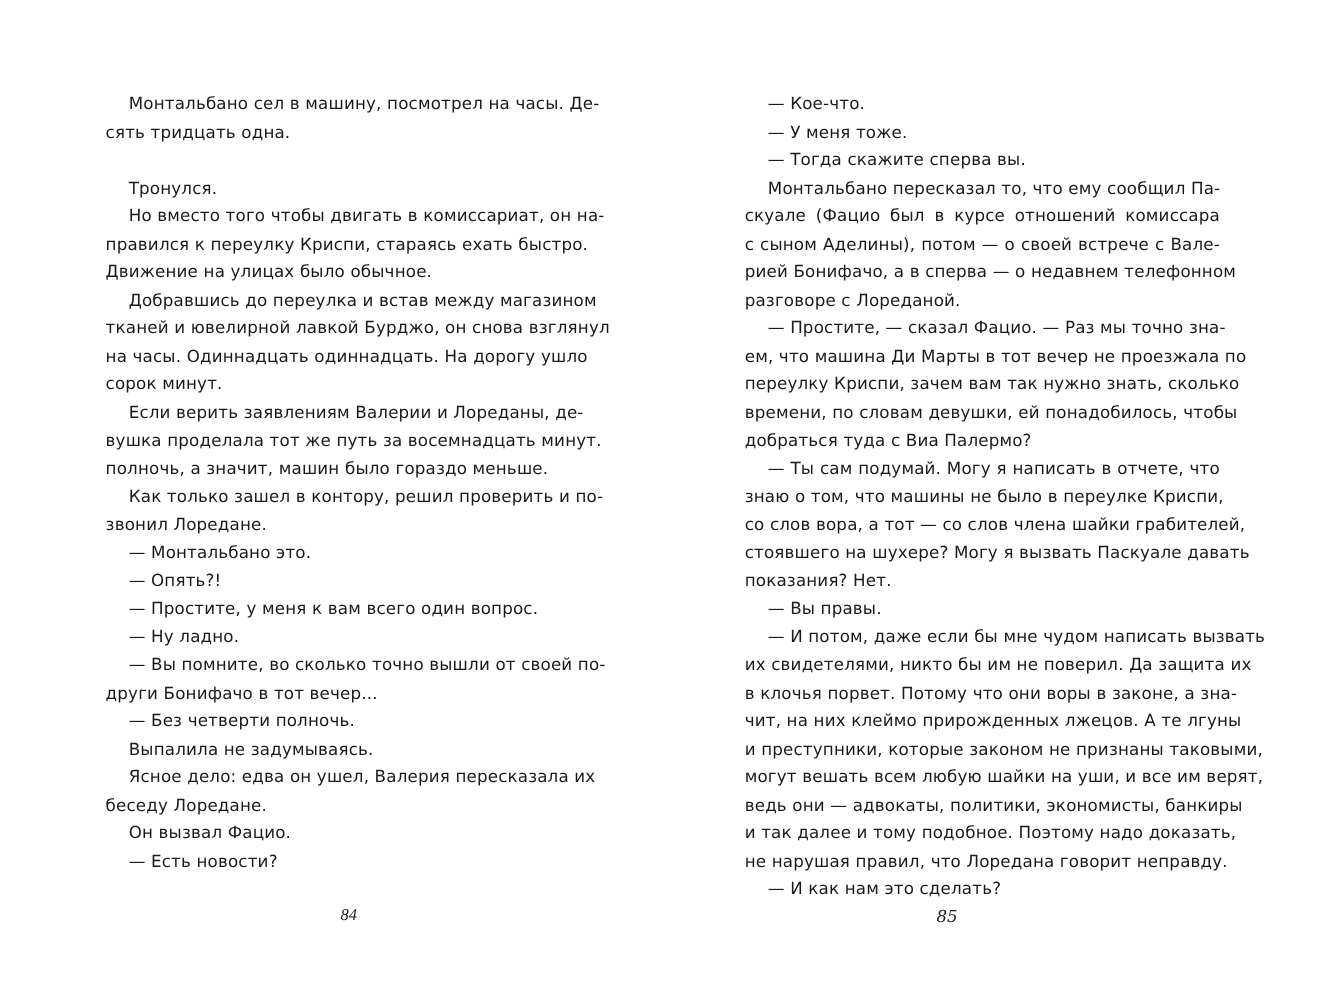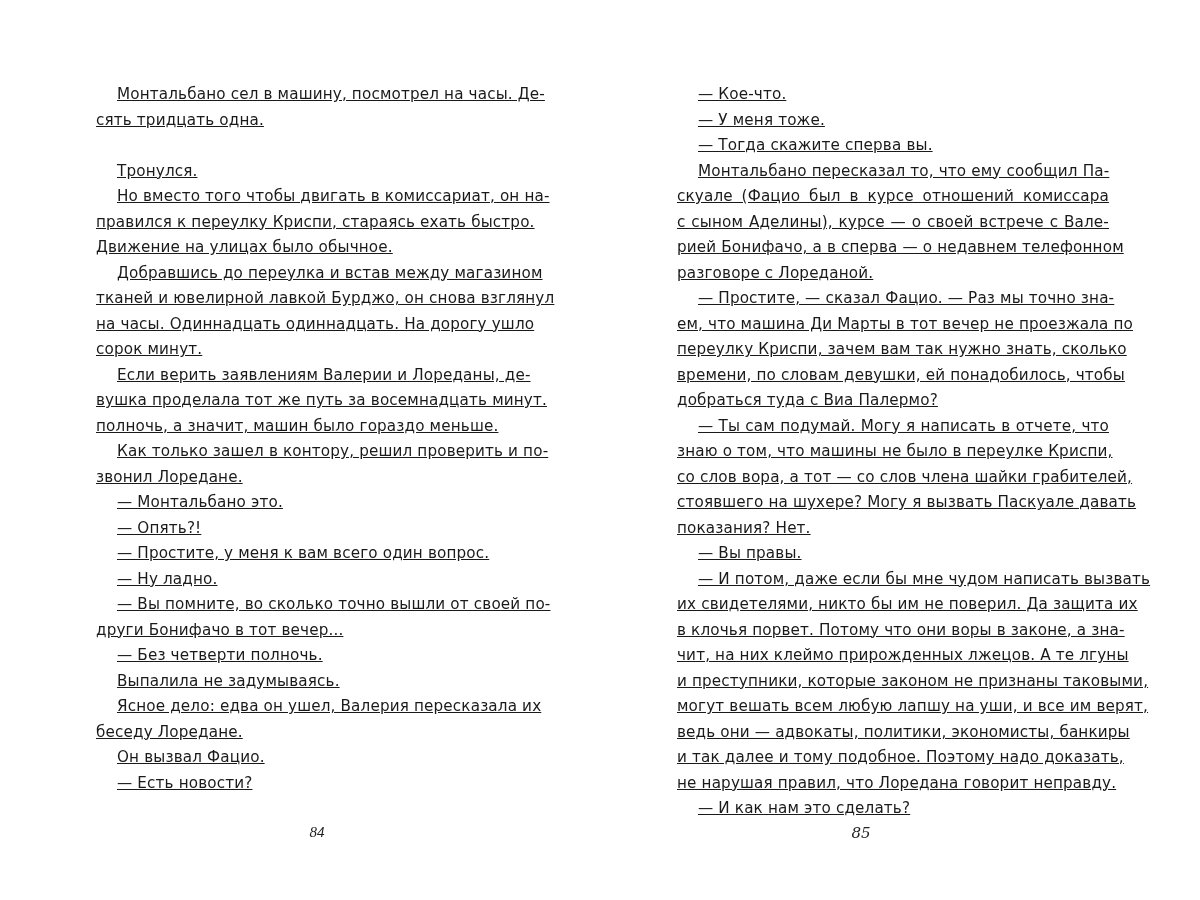--- a/index.html
+++ b/index.html
@@ -19,21 +19,20 @@
       position: absolute;
       top: 0;
       height: 900px;
     }
     .page-left { left: 0; width: 600px; }
     .page-right { left: 600px; width: 600px; }
     .text-block {
       position: absolute;
       font-size: 15.2px;
       letter-spacing: 0.15px;
-      text-decoration: underline;
     }
     .page-left .text-block { left: 96px; width: 430px; top: 82px; }
     .page-right .text-block { left: 677px; width: 432px; top: 82px; left: 77px; }
     .line {
       height: 25.5px;
       line-height: 25.5px;
       white-space: nowrap;
       text-align: justify;
       text-align-last: justify;
       display: block;
@@ -91,39 +90,39 @@
   <div class="page-number">84</div>
 </div>
 
 <div class="page page-right">
   <div class="text-block">
       <span class="line indent last">— Кое-что.</span>
       <span class="line indent last">— У меня тоже.</span>
       <span class="line indent last">— Тогда скажите сперва вы.</span>
       <span class="line indent">Монтальбано пересказал то, что ему сообщил Па-</span>
       <span class="line">скуале (Фацио был в курсе отношений комиссара</span>
-      <span class="line">с сыном Аделины), курсе — о своей встрече с Вале-</span>
+      <span class="line">с сыном Аделины), потом — о своей встрече с Вале-</span>
       <span class="line">рией Бонифачо, а в сперва — о недавнем телефонном</span>
       <span class="line last">разговоре с Лореданой.</span>
       <span class="line indent">— Простите, — сказал Фацио. — Раз мы точно зна-</span>
       <span class="line">ем, что машина Ди Марты в тот вечер не проезжала по</span>
       <span class="line">переулку Криспи, зачем вам так нужно знать, сколько</span>
       <span class="line">времени, по словам девушки, ей понадобилось, чтобы</span>
       <span class="line last">добраться туда с Виа Палермо?</span>
       <span class="line indent">— Ты сам подумай. Могу я написать в отчете, что</span>
       <span class="line">знаю о том, что машины не было в переулке Криспи,</span>
       <span class="line">со слов вора, а тот — со слов члена шайки грабителей,</span>
       <span class="line">стоявшего на шухере? Могу я вызвать Паскуале давать</span>
       <span class="line last">показания? Нет.</span>
       <span class="line indent last">— Вы правы.</span>
       <span class="line indent">— И потом, даже если бы мне чудом написать вызвать</span>
       <span class="line">их свидетелями, никто бы им не поверил. Да защита их</span>
       <span class="line">в клочья порвет. Потому что они воры в законе, а зна-</span>
       <span class="line">чит, на них клеймо прирожденных лжецов. А те лгуны</span>
       <span class="line">и преступники, которые законом не признаны таковыми,</span>
-      <span class="line">могут вешать всем любую лапшу на уши, и все им верят,</span>
+      <span class="line">могут вешать всем любую шайки на уши, и все им верят,</span>
       <span class="line">ведь они — адвокаты, политики, экономисты, банкиры</span>
       <span class="line">и так далее и тому подобное. Поэтому надо доказать,</span>
       <span class="line last">не нарушая правил, что Лоредана говорит неправду.</span>
       <span class="line indent last">— И как нам это сделать?</span>
     </div>
   <div class="page-number">85</div>
 </div>
 
 </body></html>

